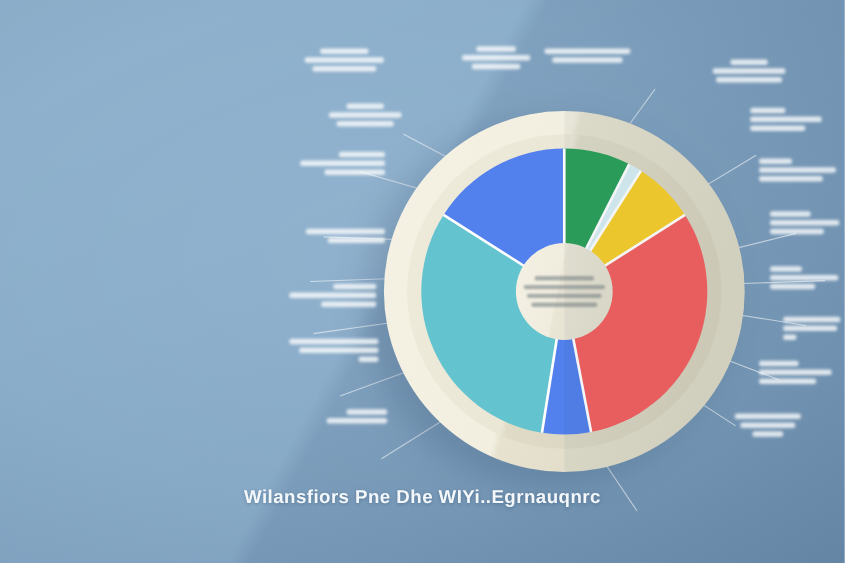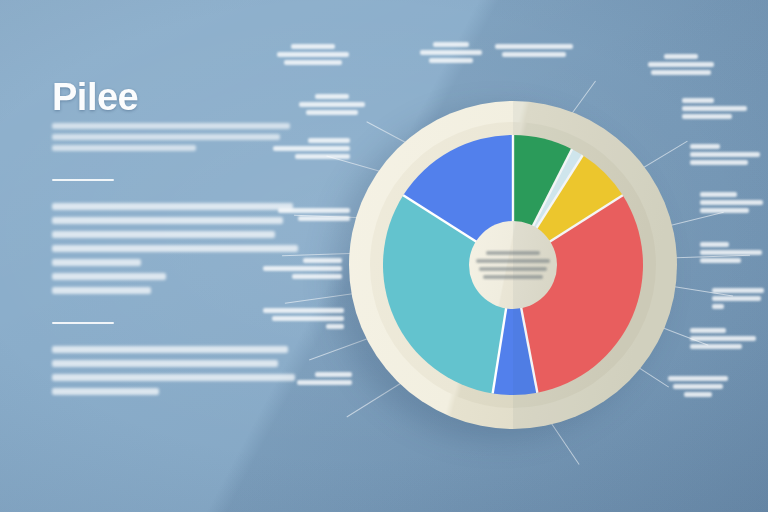--- a/index.html
+++ b/index.html
@@ -136,49 +136,20 @@
 </style>
 </head>
 <body>
 
 <div id="stage">
 
   <div class="bg-wedge"></div>
   <div class="bg-wedge2"></div>
   <div class="vign"></div>
 
-  <div class="left-col">
-    <div class="title">Pilee</div>
-    <div>
-      <div class="blurline s1"></div>
-      <div class="blurline s2"></div>
-      <div class="blurline s3"></div>
-    </div>
-
-    <div class="rule"></div>
-
-    <div class="para">
-      <div class="blurline w1"></div>
-      <div class="blurline w2"></div>
-      <div class="blurline w3"></div>
-      <div class="blurline w4"></div>
-      <div class="blurline w5"></div>
-      <div class="blurline w6"></div>
-      <div class="blurline w7"></div>
-    </div>
-
-    <div class="rule"></div>
-
-    <div class="para">
-      <div class="blurline w8"></div>
-      <div class="blurline w9"></div>
-      <div class="blurline w10"></div>
-      <div class="blurline w11"></div>
-    </div>
-  </div>
 
   <div class="leader" style="left:462px; top:172px; width:108px; transform:rotate(208deg);"></div>
   <div class="leader" style="left:440px; top:188px; width:118px; transform:rotate(196deg);"></div>
   <div class="leader" style="left:545px; top:150px; width:86px; transform:rotate(-54deg);"></div>
   <div class="leader" style="left:612px; top:186px; width:88px; transform:rotate(-31deg);"></div>
   <div class="leader" style="left:646px; top:231px; width:80px; transform:rotate(-14deg);"></div>
   <div class="leader" style="left:654px; top:258px; width:96px; transform:rotate(-2deg);"></div>
   <div class="leader" style="left:648px; top:282px; width:86px; transform:rotate(9deg);"></div>
   <div class="leader" style="left:628px; top:314px; width:86px; transform:rotate(21deg);"></div>
   <div class="leader" style="left:600px; top:342px; width:82px; transform:rotate(33deg);"></div>
@@ -342,14 +313,15 @@
     <div class="cline" style="width:88%;"></div>
     <div class="cline" style="width:78%;"></div>
     <div class="cline" style="width:20%;"></div>
   </div>
 
   <div class="callout left" style="left:268px; top:372px; width:84px;">
     <div class="cline" style="width:44%;"></div>
     <div class="cline" style="width:66%;"></div>
   </div>
 
+  <div class="caption">Wilansfiors Pne Dhe WIYi..Egrnauqnrc</div>
 
 </div>
 
 </body></html>

